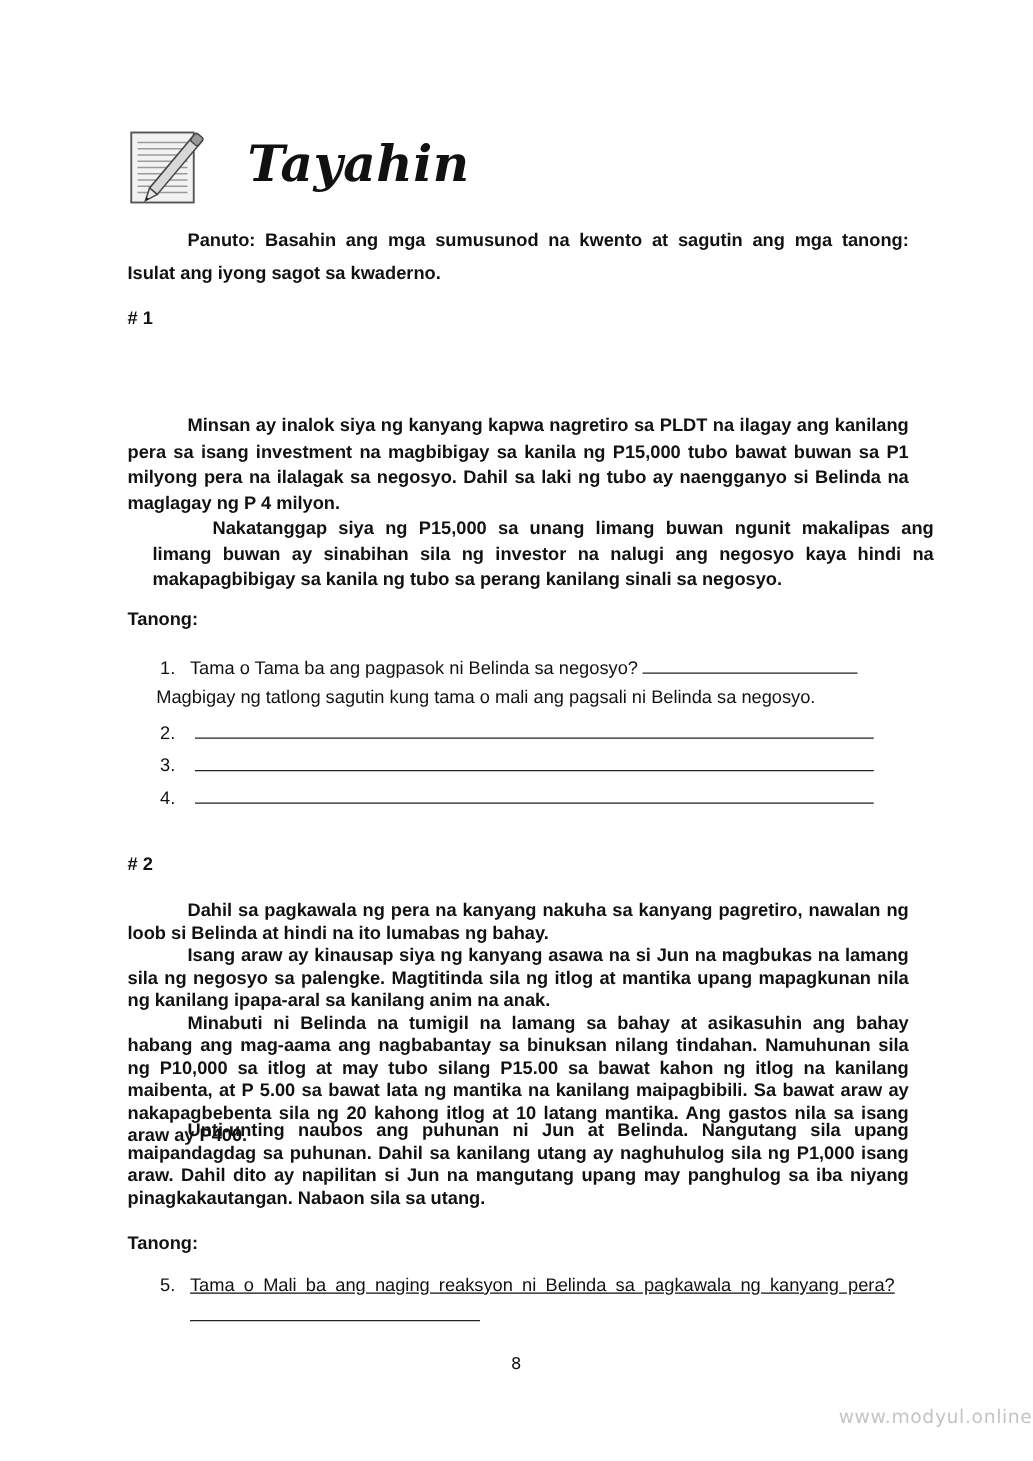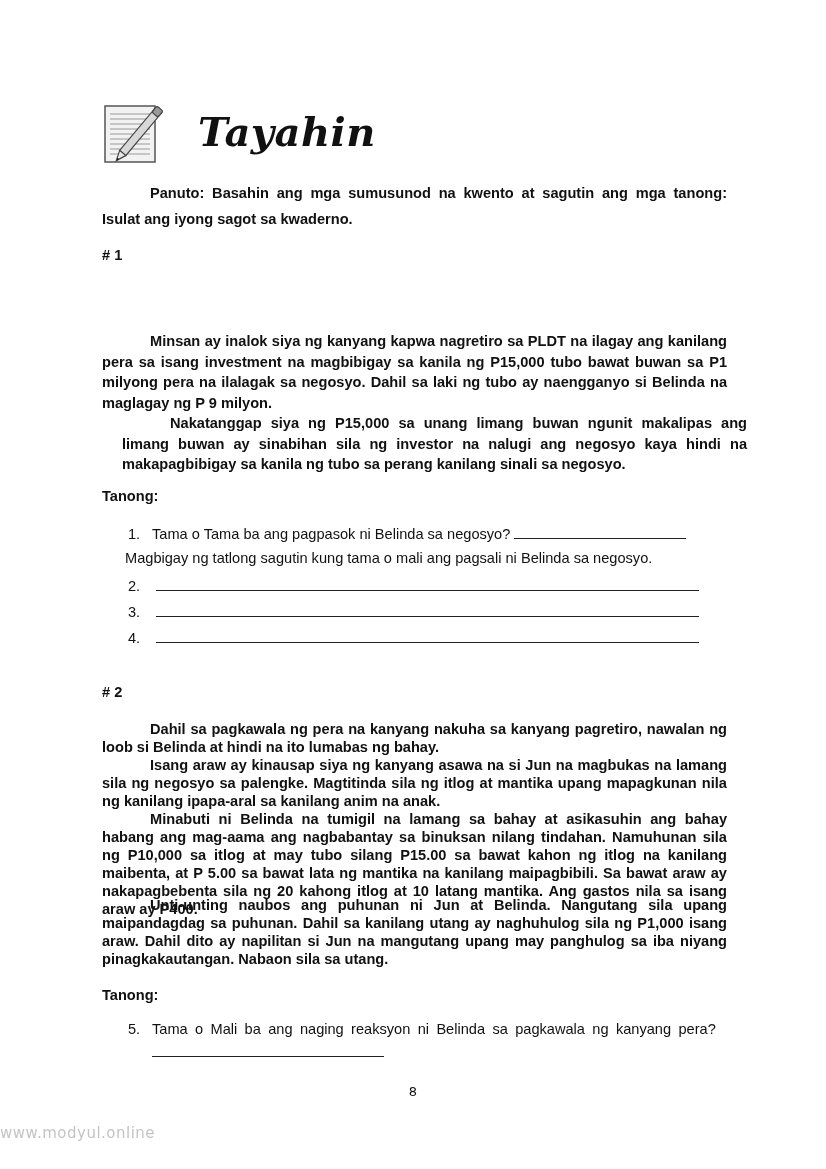--- a/index.html
+++ b/index.html
@@ -12,21 +12,21 @@
                 font-weight: bold; font-style: italic; font-size: 40px; letter-spacing: 0.5px; white-space: nowrap; }
   .text { position: absolute; left: 102px; width: 625px; font-size: 14.6px; line-height: 19.5px;
           text-align: justify; font-weight: bold; }
   .indent { text-indent: 48px; }
   .bold { font-weight: bold; }
   .q-line { position: absolute; font-size: 14.6px; white-space: nowrap; }
   .blank { display: inline-block; border-bottom: 1px solid #222; height: 14px; vertical-align: baseline; }
   .num { display: inline-block; width: 24px; }
   .page-num { position: absolute; left: 0; width: 826px; top: 1084px; text-align: center;
               font-family: "DejaVu Sans", sans-serif; font-size: 13px; }
-  .watermark { position: absolute; left: 0; width: 826px; top: 1124px; text-align: left;
+  .watermark { position: absolute; left: 0; width: 826px; top: 1124px; text-align: right;
                font-family: "DejaVu Sans", sans-serif; font-size: 15px; color: #c4c4c4; letter-spacing: 0.5px; }
 </style>
 </head>
 <body>
 
 <div class="page">
 
   <div class="title-block">
     <svg class="title-icon" viewBox="0 0 74 64">
       <rect x="1" y="6" width="50" height="56" fill="#f2f2f2" stroke="#555" stroke-width="1.5"></rect>
@@ -51,21 +51,21 @@
     <div class="title-text">Tayahin</div>
   </div>
 
   <div class="text indent" style="top:180px; line-height:26px;">
     <span>Panuto: Basahin ang mga sumusunod na kwento at sagutin ang mga tanong: Isulat</span>
     <span>ang iyong sagot sa kwaderno.</span>
   </div>
 
   <div class="text bold" style="top:246px;"># 1</div>
 
-  <div class="text indent" style="top:331px; line-height:20.5px;">Minsan ay inalok siya ng kanyang kapwa nagretiro sa PLDT na ilagay ang kanilang pera sa isang investment na magbibigay sa kanila ng P15,000 tubo bawat buwan sa P1 milyong pera na ilalagak sa negosyo. Dahil sa laki ng tubo ay naengganyo si Belinda na maglagay ng P 9 milyon.</div>
+  <div class="text indent" style="top:331px; line-height:20.5px;">Minsan ay inalok siya ng kanyang kapwa nagretiro sa PLDT na ilagay ang kanilang pera sa isang investment na magbibigay sa kanila ng P15,000 tubo bawat buwan sa P1 milyong pera na ilalagak sa negosyo. Dahil sa laki ng tubo ay naengganyo si Belinda na maglagay ng P 4 milyon.</div>
   <div class="text indent" style="top:413px; line-height:20.5px;margin-left:20px;">Nakatanggap siya ng P15,000 sa unang limang buwan ngunit makalipas ang limang buwan ay sinabihan sila ng investor na nalugi ang negosyo kaya hindi na makapagbibigay sa kanila ng tubo sa perang kanilang sinali sa negosyo.</div>
 
   <div class="text bold" style="top:487px;">Tanong:</div>
 
   <div class="q-line" style="left:128px; top:524px;">
     <span class="num">1.</span><span>Tama o Tama ba ang pagpasok ni Belinda sa negosyo?</span>
     <span class="blank" style="width:172px;"></span>
   </div>
   <div class="q-line" style="left:125px; top:550px;">Magbigay ng tatlong sagutin kung tama o mali ang pagsali ni Belinda sa negosyo.</div>
   <div class="q-line" style="left:128px; top:576px;">
@@ -83,21 +83,21 @@
 
   <div class="text bold" style="top:683px;"># 2</div>
 
   <div class="text indent" style="top:720px; line-height:18px;">Dahil sa pagkawala ng pera na kanyang nakuha sa kanyang pagretiro, nawalan ng loob si Belinda at hindi na ito lumabas ng bahay.</div>
   <div class="text indent" style="top:756px; line-height:18px;">Isang araw ay kinausap siya ng kanyang asawa na si Jun na magbukas na lamang sila ng negosyo sa palengke. Magtitinda sila ng itlog at mantika upang mapagkunan nila ng kanilang ipapa-aral sa kanilang anim na anak.</div>
   <div class="text indent" style="top:810px; line-height:18px;">Minabuti ni Belinda na tumigil na lamang sa bahay at asikasuhin ang bahay habang ang mag-aama ang nagbabantay sa binuksan nilang tindahan. Namuhunan sila ng P10,000 sa itlog at may tubo    silang P15.00 sa bawat kahon ng itlog na kanilang maibenta, at P 5.00 sa bawat lata ng mantika na kanilang maipagbibili. Sa bawat araw ay nakapagbebenta sila ng 20 kahong itlog at 10 latang mantika. Ang gastos nila sa isang araw ay P400.</div>
   <div class="text indent" style="top:896px; line-height:18px;">Unti-unting naubos ang puhunan ni Jun at Belinda. Nangutang sila upang maipandagdag sa puhunan. Dahil sa kanilang utang ay naghuhulog sila ng P1,000 isang araw. Dahil dito ay napilitan si Jun na mangutang upang may panghulog sa iba niyang pinagkakautangan. Nabaon sila sa utang.</div>
 
   <div class="text bold" style="top:986px;">Tanong:</div>
 
-  <div class="q-line" style="left:128px; top:1021px; width:600px;">
+  <div class="q-line" style="left:128px; top:1021px; width:600px;text-decoration:underline;">
     <span class="num">5.</span><span style="word-spacing:3.3px;">Tama o Mali ba ang naging reaksyon ni Belinda sa pagkawala ng kanyang pera?</span>
   </div>
   <div class="q-line" style="left:152px; top:1042px;">
     <span class="blank" style="width:232px;"></span>
   </div>
 
   <div class="page-num">8</div>
   <div class="watermark">www.modyul.online</div>
 </div>
 

